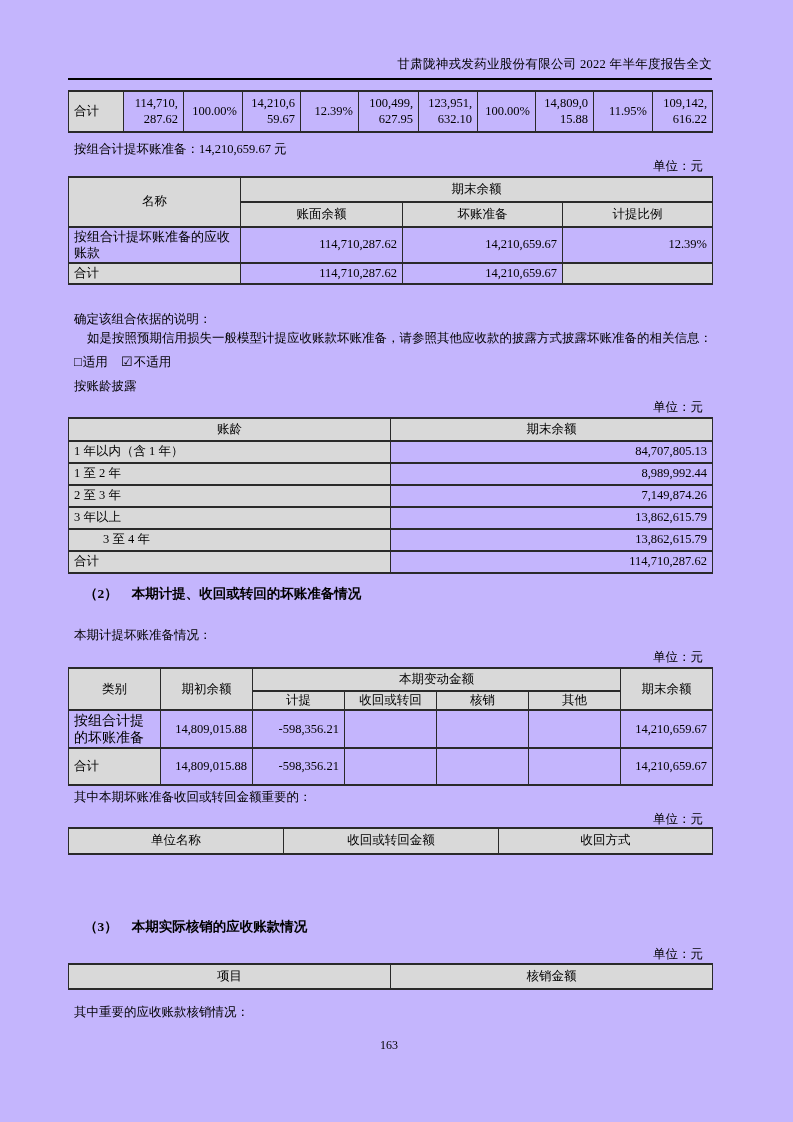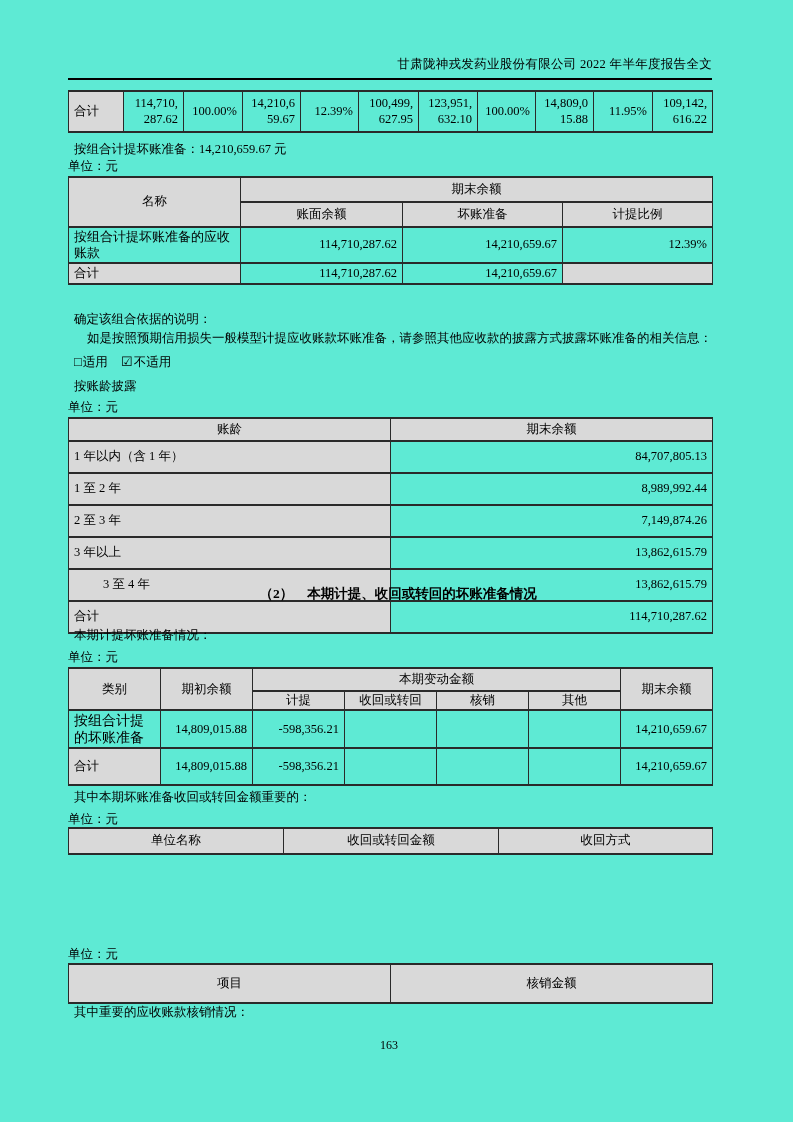--- a/index.html
+++ b/index.html
@@ -1,58 +1,58 @@
 <!DOCTYPE html>
 <html><head>
 <meta charset="utf-8">
 <style>
   html,body{margin:0;padding:0;background:#888;}
-  .page{position:relative;width:793px;height:1122px;background:#5eead4;margin:0 auto;
+  .page{position:relative;width:793px;height:1122px;background:#c4b5fd;margin:0 auto;
         font-family:"Liberation Serif","DejaVu Serif",serif;color:#000;overflow:hidden;}
   .content{position:absolute;left:68px;top:0;width:644px;height:100%;}
   .abs{position:absolute;left:0;width:644px;box-sizing:border-box;}
 
   .doc-header{top:56px;text-align:right;font-size:12.5px;letter-spacing:.3px;}
   .header-rule{top:78px;height:2px;background:#000;}
 
   .para{font-size:12.5px;padding-left:6px;}
   .p-provision{top:141px;}
   .p-basis{top:283px;margin-top:28px;}
   .p-ecl{top:330px;text-align:right;}
   .p-checkbox{top:354px;font-size:12.5px;padding-left:6px;}
   .p-aging-title{top:378px;}
   .p-current{top:627px;}
   .p-recovery{top:789px;}
   .p-writeoff{top:1004px;}
   .checkbox-group{margin-right:10px;}
   .cb-glyph{font-size:13px;margin-right:1px;}
 
-  .unit{padding-right:9px;font-size:12.5px;}
+  .unit{text-align:right;padding-right:9px;font-size:12.5px;}
   .unit1{top:158px;} .unit2{top:399px;} .unit3{top:649px;} .unit4{top:811px;} .unit5{top:946px;}
 
   .heading{font-weight:bold;font-size:13.5px;padding-left:16px;font-family:"Liberation Serif","DejaVu Serif",serif;}
-  .h-sec2{top:585px;text-align:center;} .h-sec3{top:918px;}
+  .h-sec2{top:585px;} .h-sec3{top:918px;}
   .hnum{margin-right:14px;}
 
   table.t{border-collapse:collapse;table-layout:fixed;width:644px;}
   .t td{border:1px solid #2a2a2a;border-top-width:2px;border-bottom-width:2px;
         padding:1px 5px;font-size:12.5px;line-height:1.22;vertical-align:middle;
         box-sizing:border-box;overflow:hidden;}
   .g{background:#d9d9d9;}
   .c{text-align:center;}
   .r{text-align:right;word-break:break-all;}
   .lw{word-break:break-all;}
   .indent{padding-left:34px !important;}
 
   .t1{top:90px;} .t1 td{height:41px;}
   .t2{top:176px;} .t2 .h25{height:25px;} .t2 .h21{height:21px;} .t2 .hbody{height:31px;}
-  .t-aging{top:417px;} .t-aging td{height:32px;} .t-aging .hh{height:23px;}
+  .t-aging{top:417px;} .t-aging td{height:22px;} .t-aging .hh{height:23px;}
   .t3{top:667px;} .t3 .hr1{height:23px;} .t3 .hr2{height:19px;} .t3 .br{height:37px;}
   .t5{top:827px;} .t5 td{height:26px;}
-  .t6{top:963px;} .t6 td{height:39px;margin-left:48px;}
+  .t6{top:963px;} .t6 td{height:25px;margin-left:48px;}
 
   .pagenum{top:1038px;text-align:center;padding-right:2px;font-size:12px;}
 </style>
 </head>
 <body>
 
 <div class="page">
   <div class="content">
 
     <div class="abs doc-header">甘肃陇神戎发药业股份有限公司 2022 年半年度报告全文</div>
@@ -233,20 +233,23 @@
         </colgroup>
       <tbody>
           <tr>
         <td class="g c">单位名称</td>
         <td class="g c">收回或转回金额</td>
         <td class="g c">收回方式</td>
       </tr>
     </tbody>
       </table>
 
+    <div class="abs heading h-sec3">
+      <span class="hnum">（3）</span><span>本期实际核销的应收账款情况</span>
+    </div>
     <div class="abs unit unit5">单位：元</div>
 
     <table class="t abs t6">
       <colgroup>
           <col style="width:322px">
           <col style="width:322px">
         </colgroup>
       <tbody>
           <tr>
         <td class="g c">项目</td>

